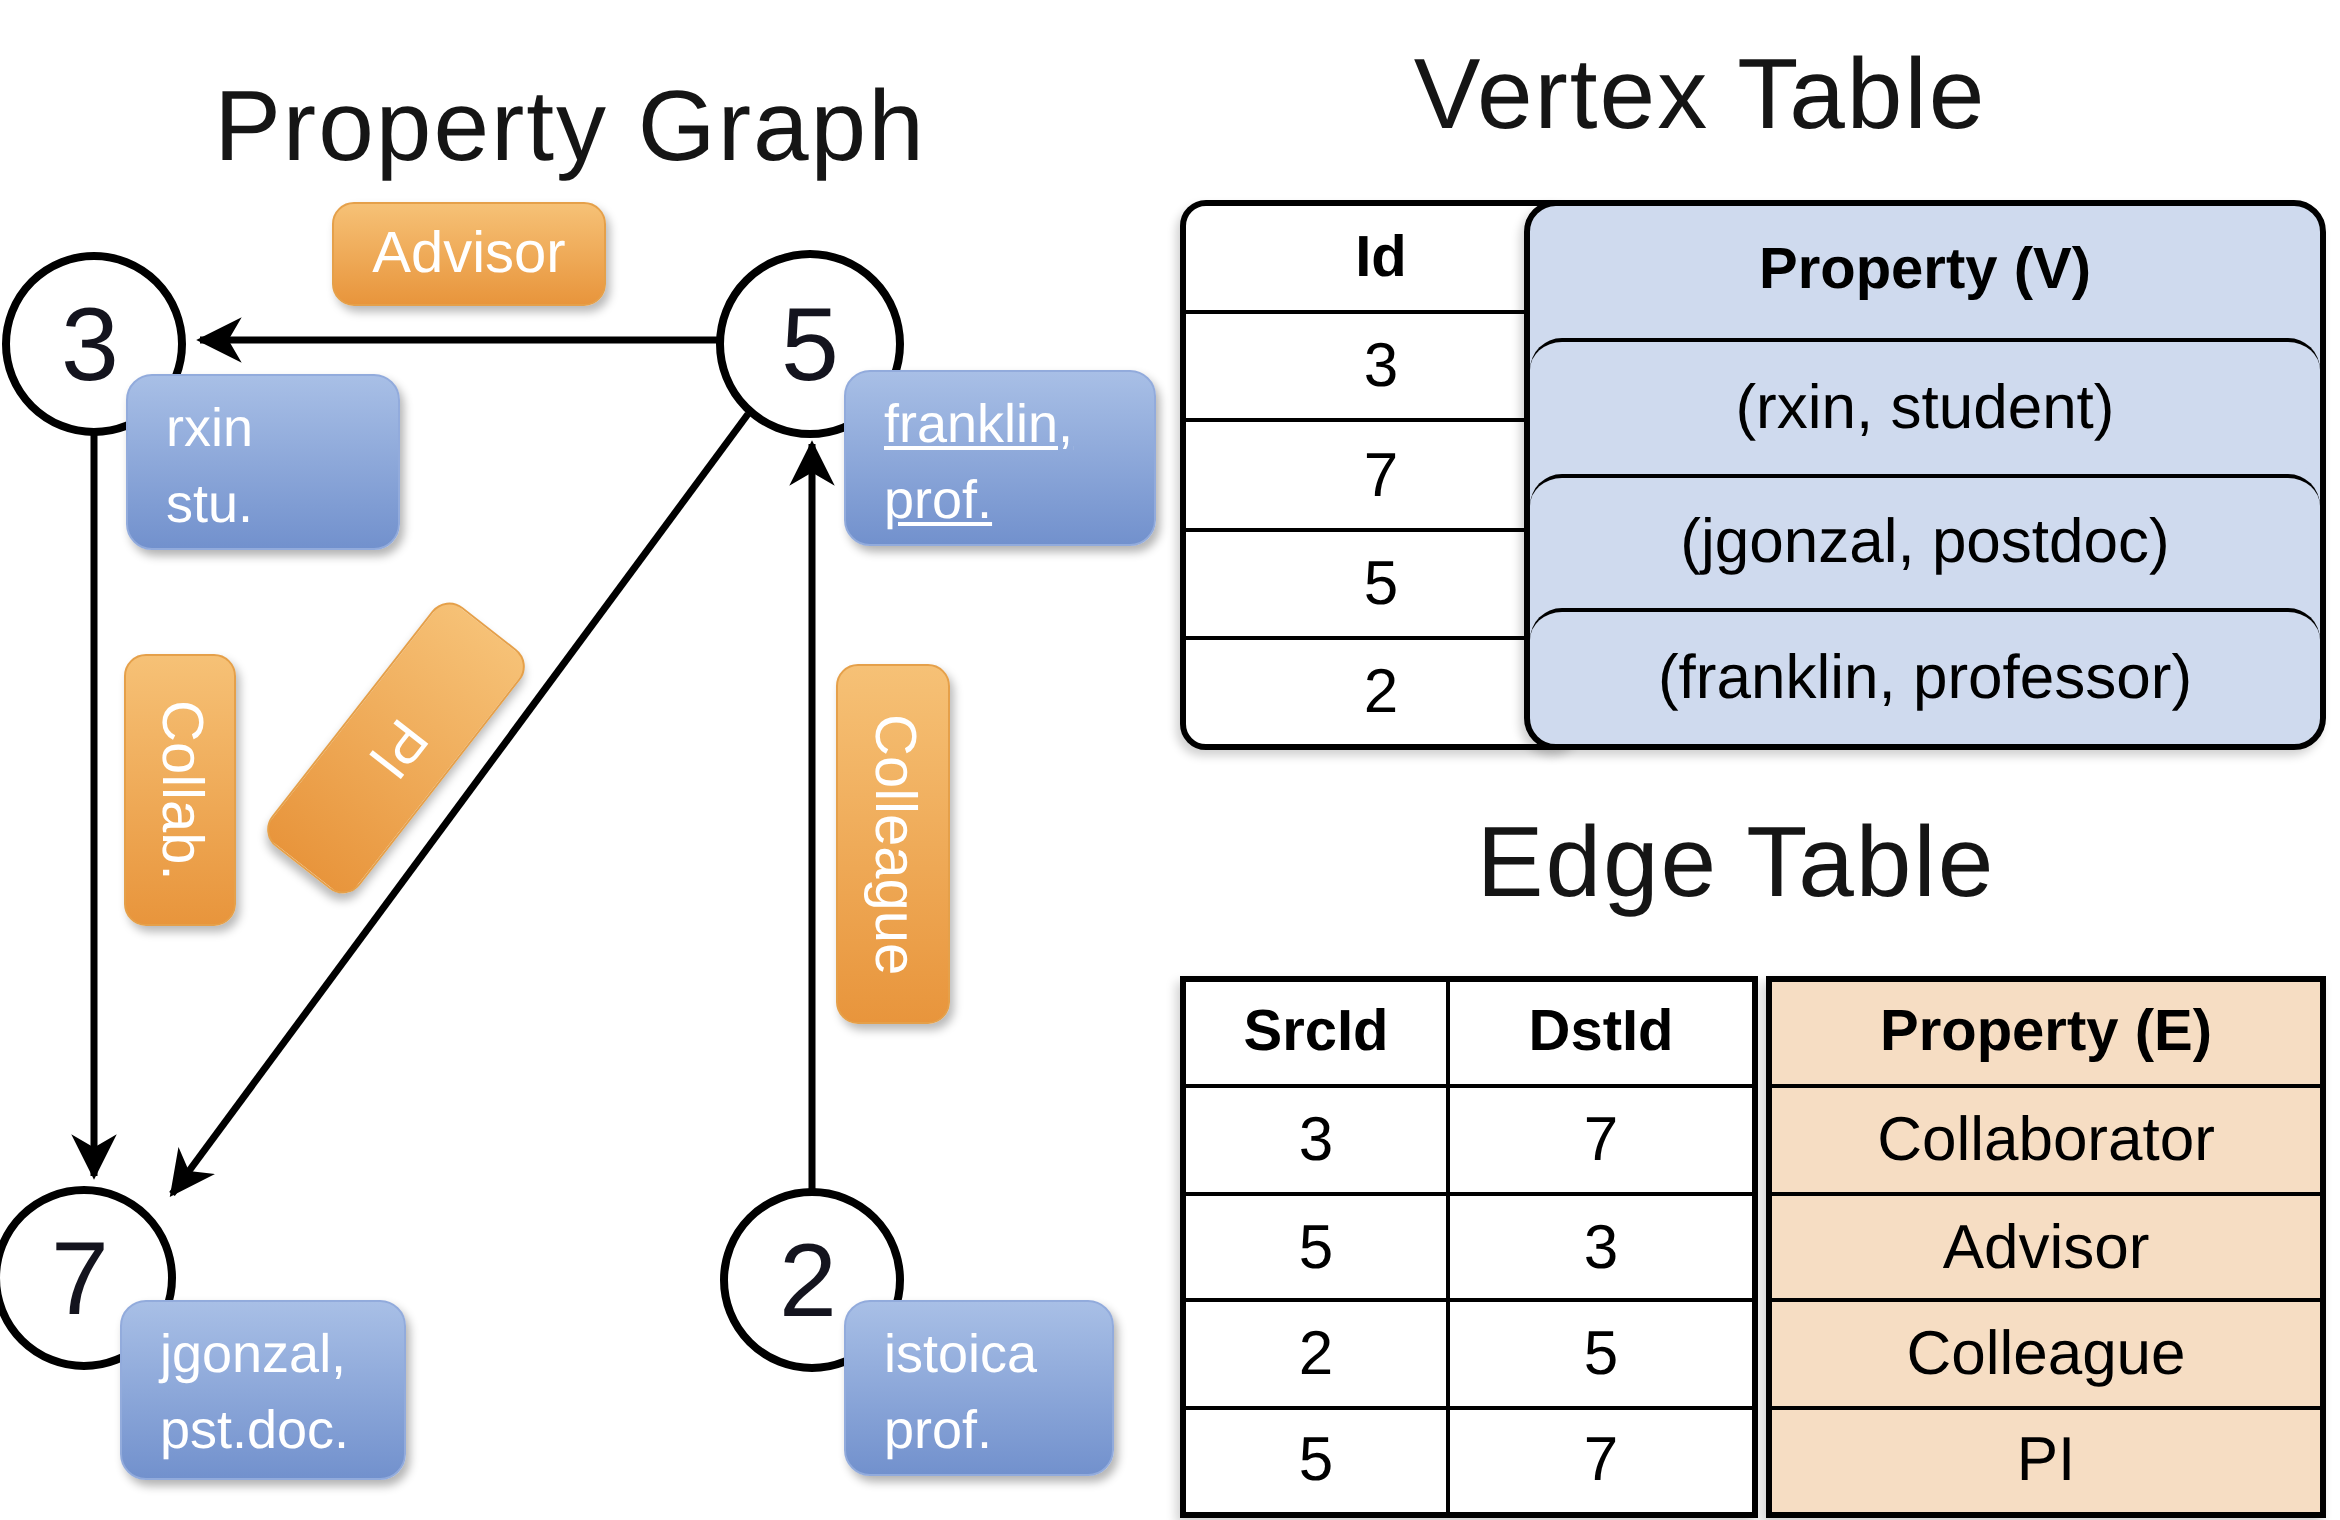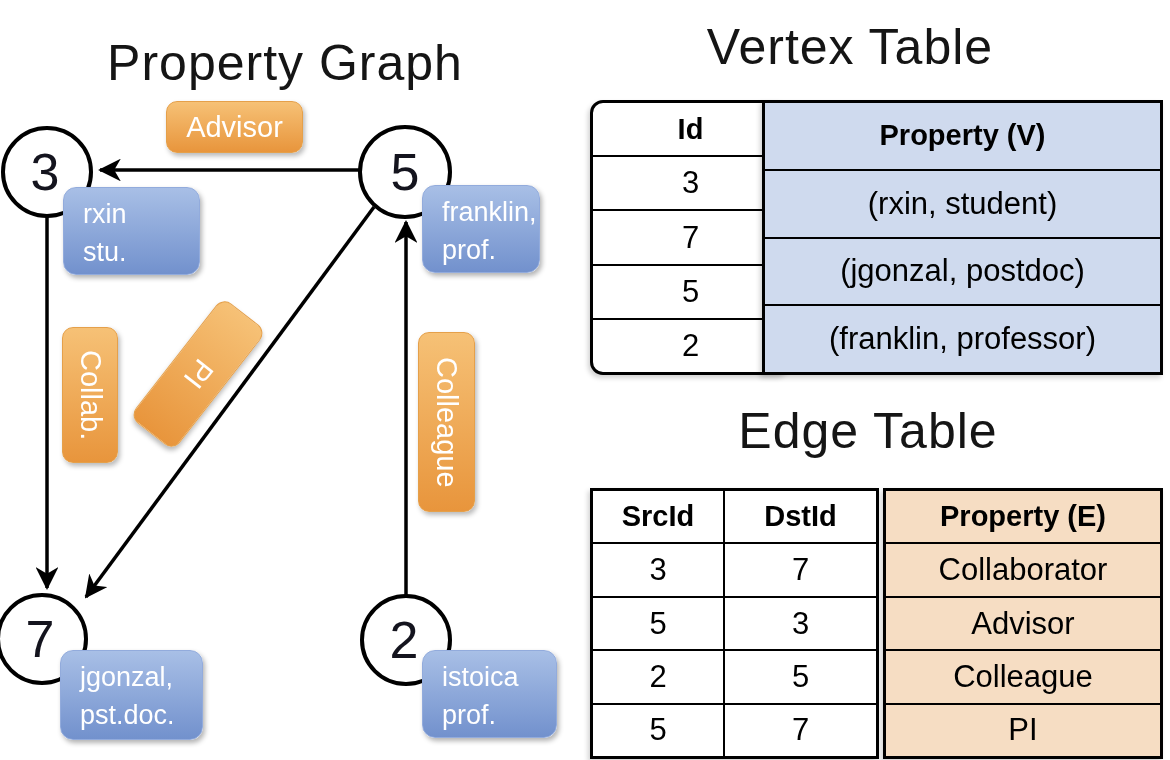--- a/index.html
+++ b/index.html
@@ -26,21 +26,21 @@
     background:linear-gradient(var(--blue-top,#a8bfe6),var(--blue-bottom,#7291cd));
     border:1.5px solid #92abdc;border-radius:13px;color:#fff;
     font-size:27px;font-weight:300;line-height:1.42;padding:7px 6px 0 19px;
     box-shadow:2px 3px 5px rgba(0,0,0,0.3);
   }
   .subtable{display:flex;flex-direction:column;border:3px solid #000;background:#fff;box-shadow:-2px 3px 5px rgba(0,0,0,0.18);}
   .trow{flex:1;display:flex;align-items:center;justify-content:center;border-top:2px solid #000;
         font-size:31px;font-weight:300;}
   .trow:first-child{border-top:none;}
   .trow.th{font-weight:700;font-size:29px;}
-  .fill-v{background:var(--vertex-fill,#cfdaee);}
+  .fill-v{background:var(--vertex-fill,#cfdaee);border-radius:16px;}
   .fill-e{background:var(--edge-fill,#f6ddc3);}
   .tworow{display:flex;width:100%;height:100%;}
   .tcell{flex:1;display:flex;align-items:center;justify-content:center;height:100%;}
   .tcell + .tcell{border-left:2px solid #000;}
 </style>
 </head>
 <body>
 
 <div class="canvas">
 
@@ -72,21 +72,21 @@
 
   <div class="abs edge-label" style="left:166px;top:101px;width:137px;height:52px;">Advisor</div>
   <div class="abs edge-label vtext" style="left:62px;top:327px;width:56px;height:136px;">Collab.</div>
   <div class="abs edge-label vtext" style="left:170px;top:298px;width:56px;height:152px;transform:rotate(38deg);">PI</div>
   <div class="abs edge-label vtext" style="left:418px;top:332px;width:57px;height:180px;">Colleague</div>
 
   <div class="abs vprop" style="left:63px;top:187px;width:137px;height:88px;">
     <div>rxin</div>
     <div>stu.</div>
   </div>
-  <div class="abs vprop" style="left:422px;top:185px;width:118px;height:88px;">
+  <div class="abs vprop" style="left:422px;top:185px;width:156px;height:88px;text-decoration:underline;">
     <div>franklin,</div>
     <div>prof.</div>
   </div>
   <div class="abs vprop" style="left:60px;top:650px;width:143px;height:90px;">
     <div>jgonzal,</div>
     <div>pst.doc.</div>
   </div>
   <div class="abs vprop" style="left:422px;top:650px;width:135px;height:88px;">
     <div>istoica</div>
     <div>prof.</div>

